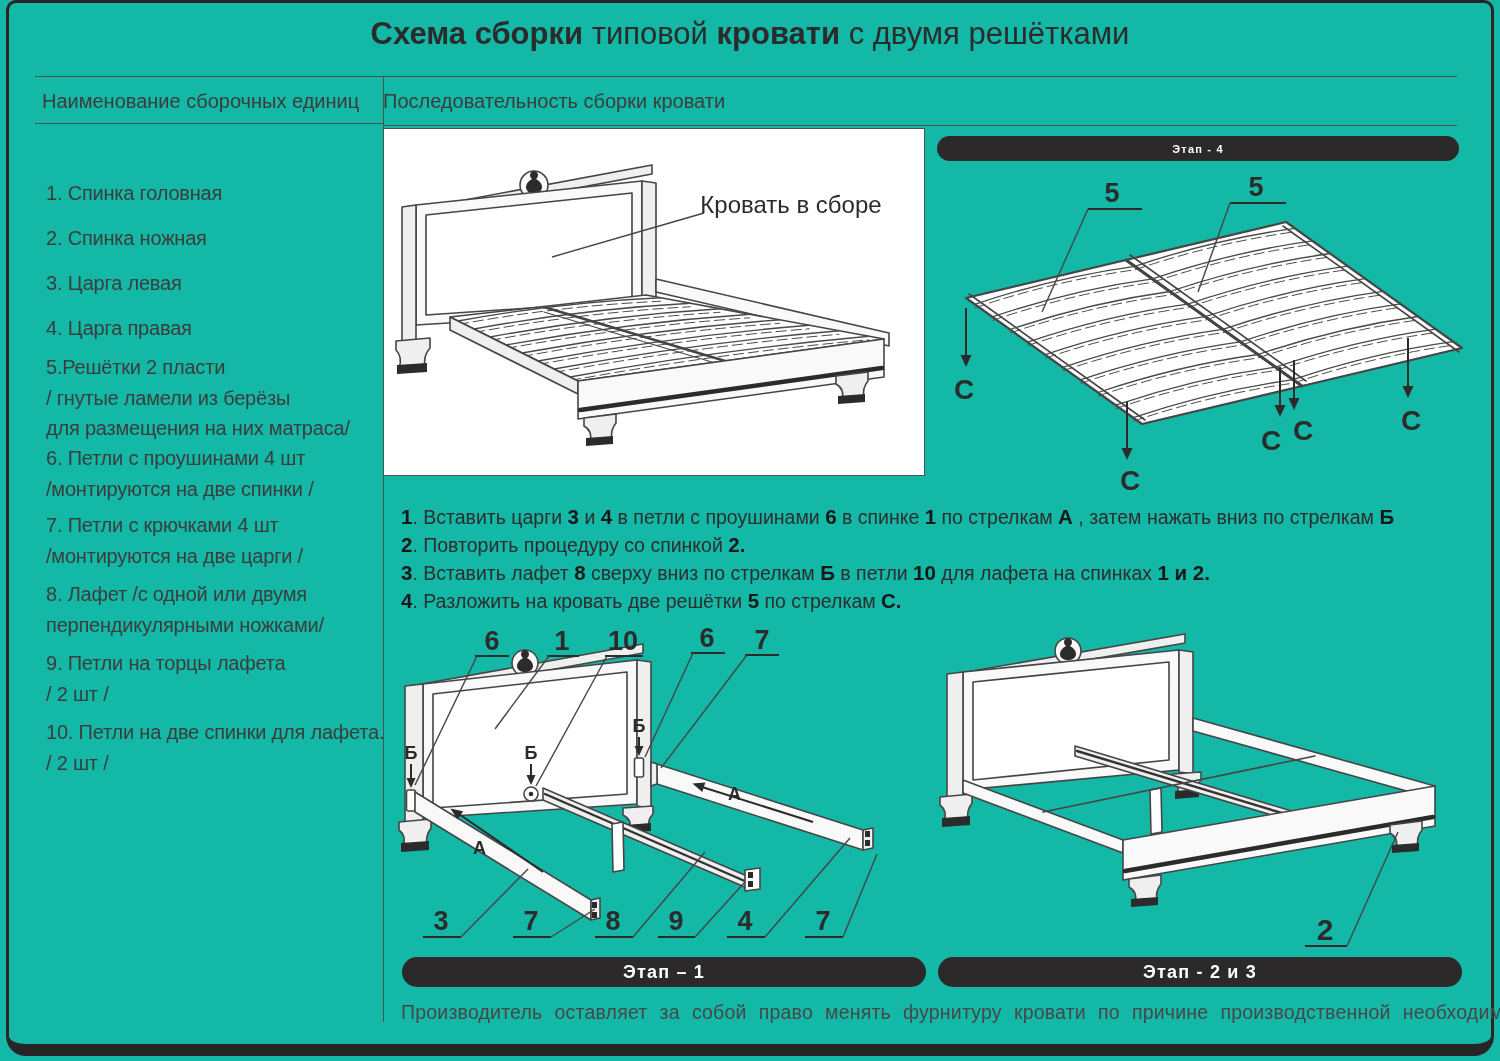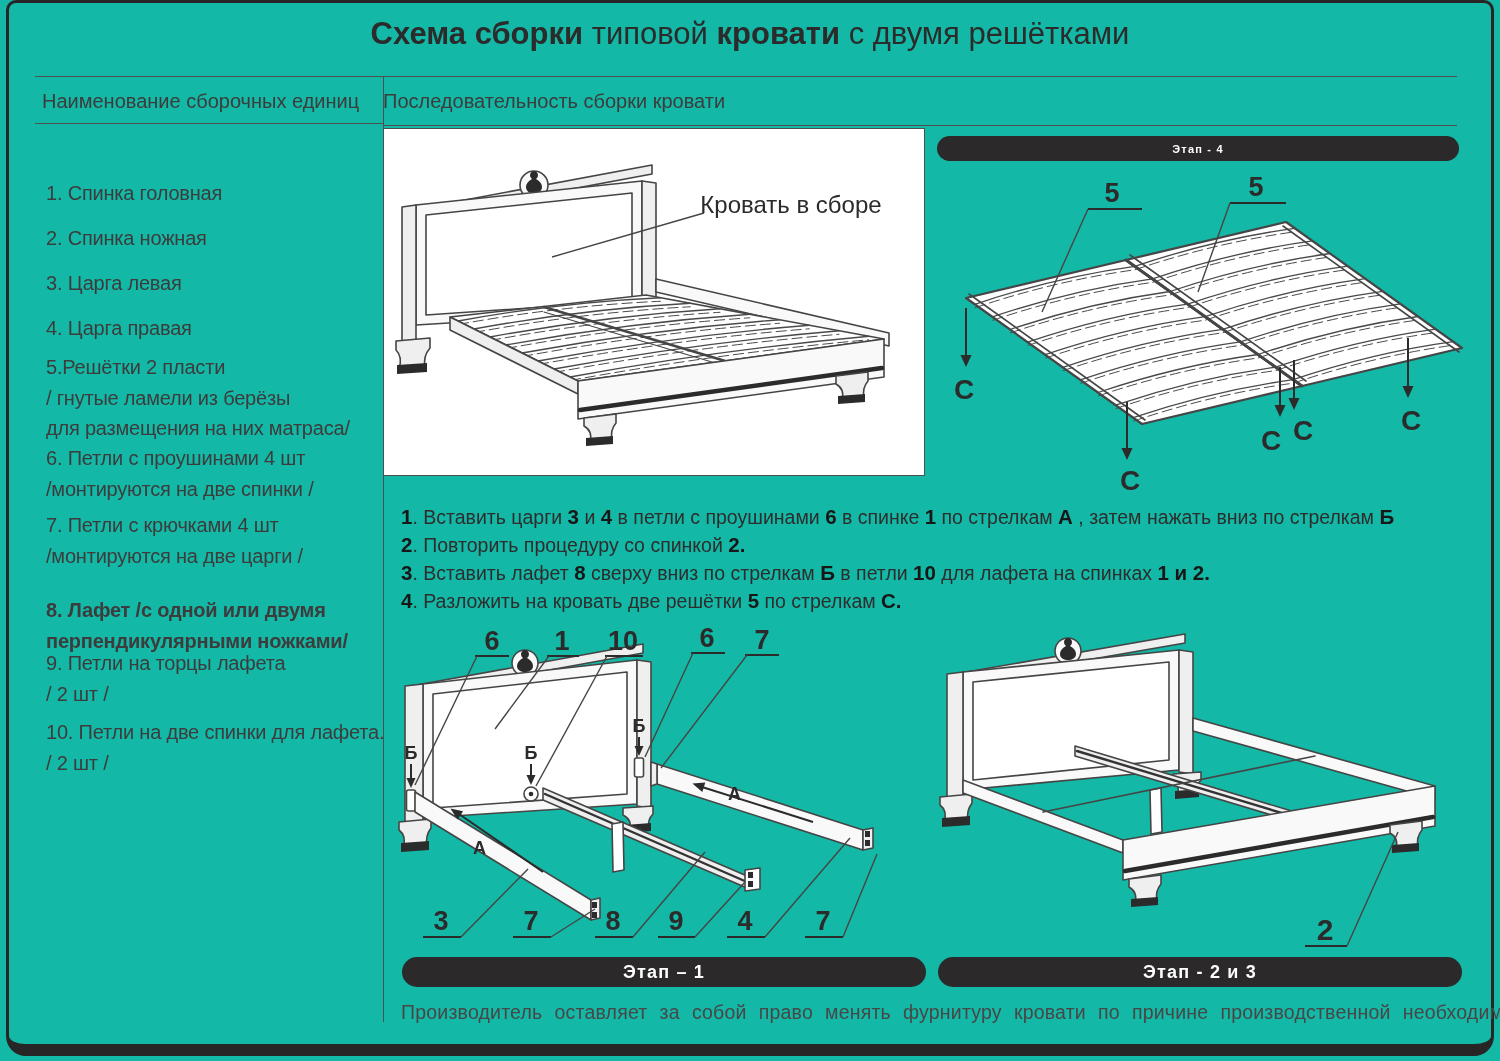--- a/index.html
+++ b/index.html
@@ -63,21 +63,21 @@
     <div class="list-item" style="top:223px;">2. Спинка ножная</div>
     <div class="list-item" style="top:268px;">3. Царга левая</div>
     <div class="list-item" style="top:313px;">4. Царга правая</div>
     <div class="list-item" style="top:352px;">5.Решётки  2 пласти
 / гнутые ламели из берёзы
 для размещения на них матраса/</div>
     <div class="list-item" style="top:443px;">6. Петли с проушинами 4 шт
 /монтируются на две спинки /</div>
     <div class="list-item" style="top:510px;">7. Петли с крючками 4 шт
 /монтируются на две царги /</div>
-    <div class="list-item" style="top:595px;font-weight:bold;">8. Лафет /с одной или двумя
+    <div class="list-item" style="top:579px;">8. Лафет /с одной или двумя
 перпендикулярными ножками/</div>
     <div class="list-item" style="top:648px;">9. Петли на торцы лафета
 / 2 шт /</div>
     <div class="list-item" style="top:717px;">10. Петли на две спинки для лафета.
 / 2 шт /</div>
   </div>
 
   <div class="assembled-box">
     <svg width="540" height="366" viewBox="0 0 540 366">
 

